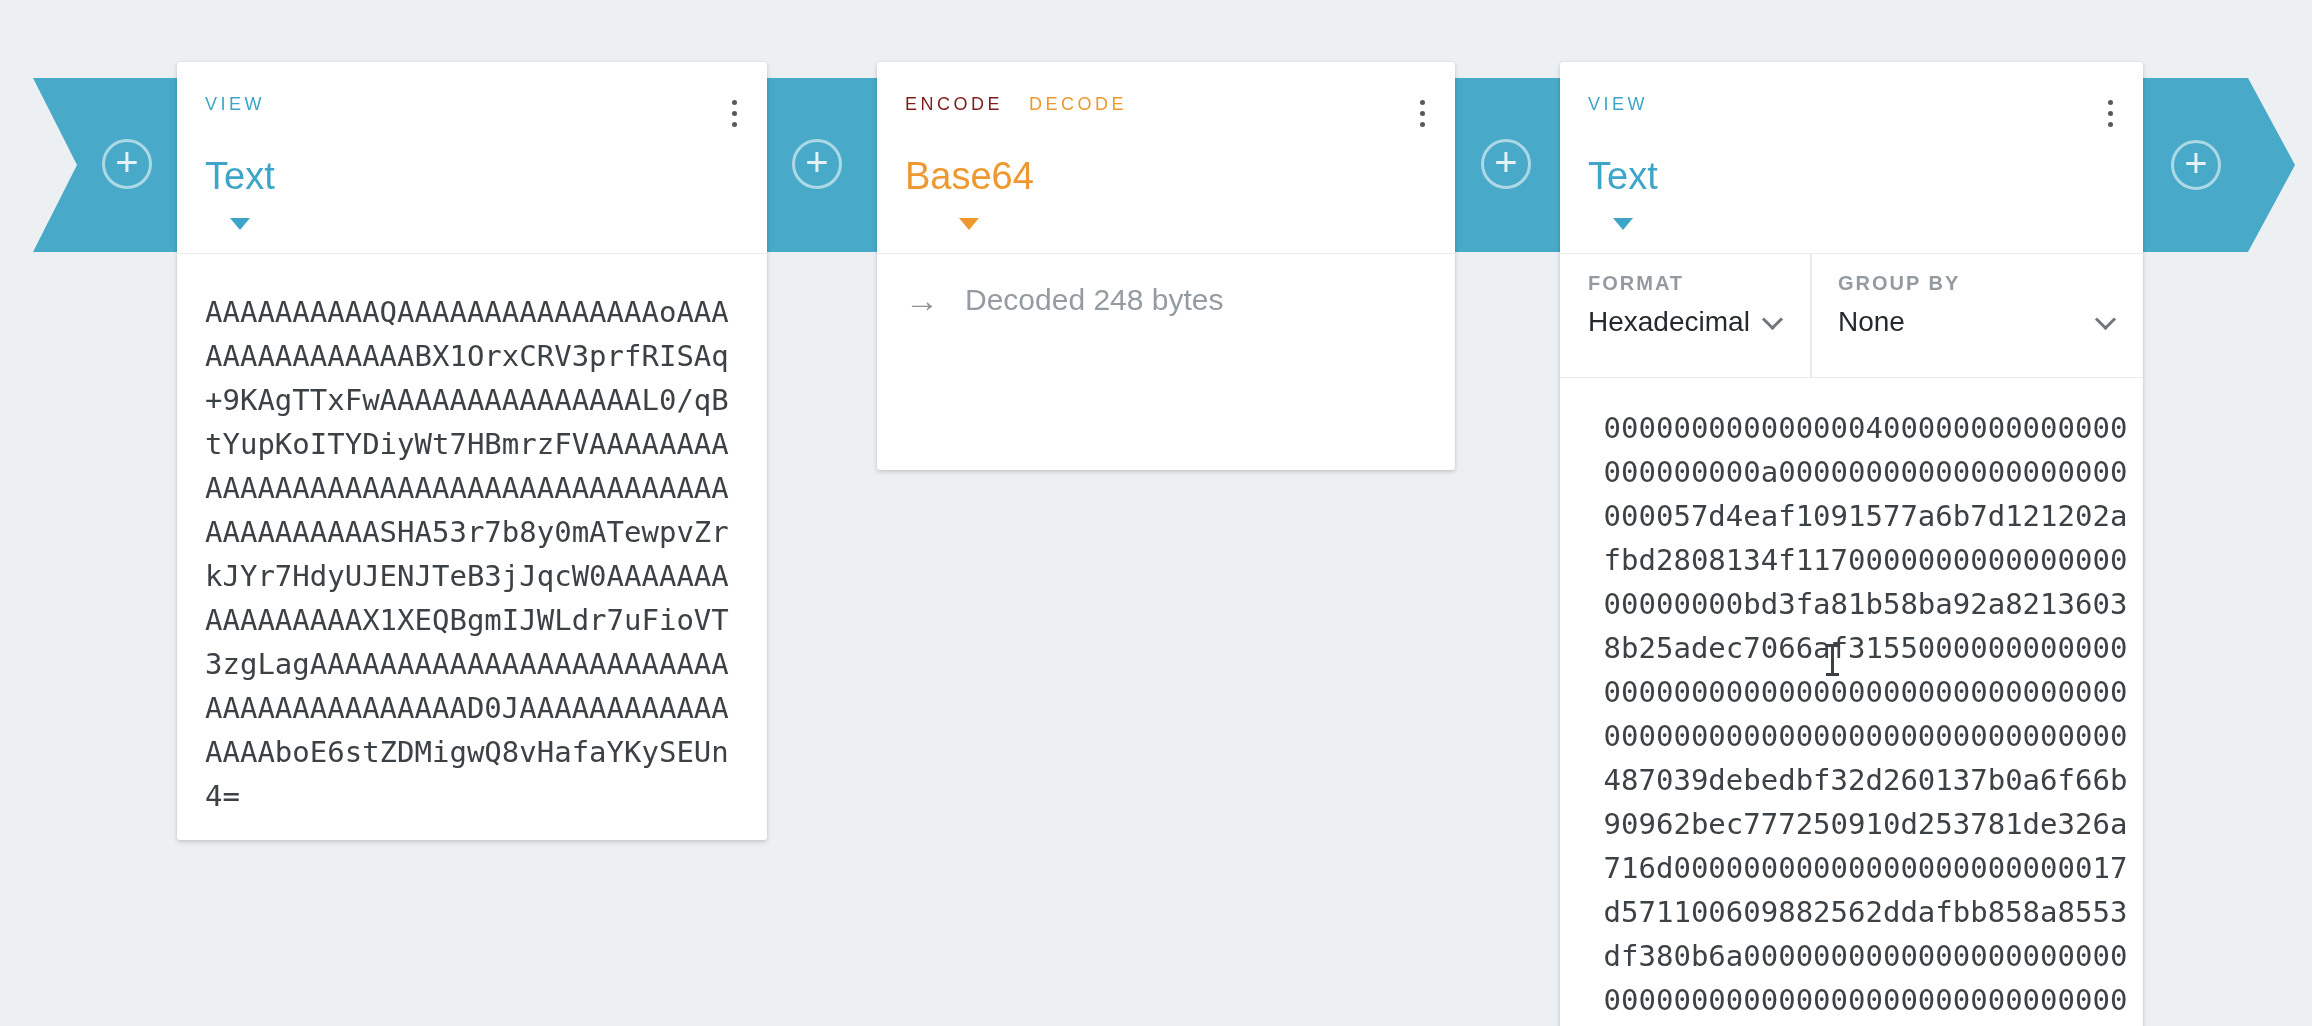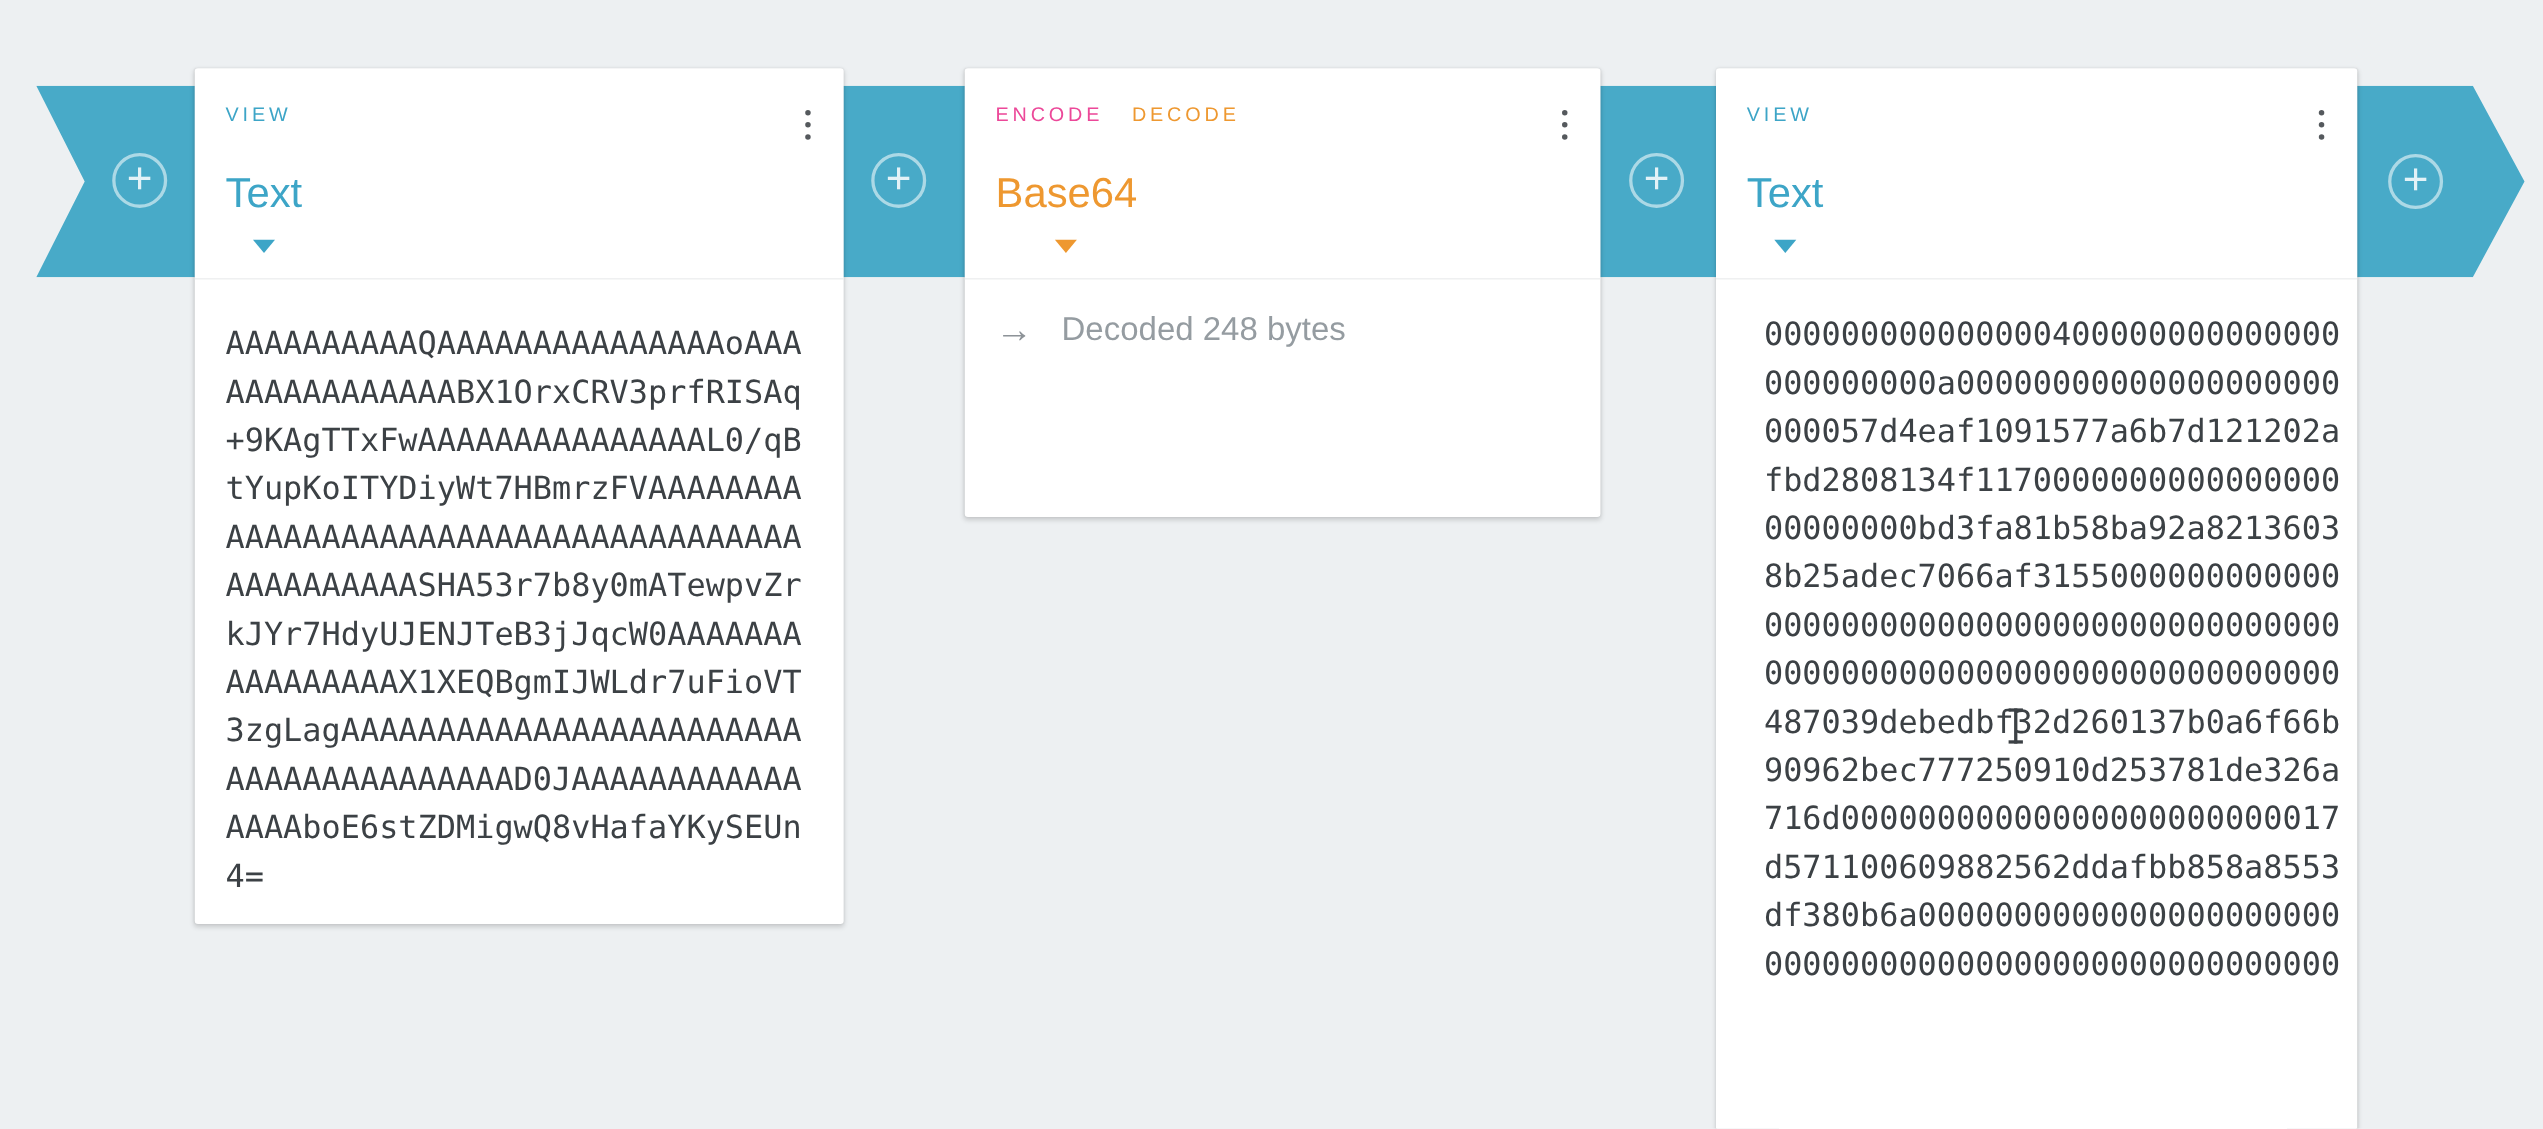--- a/index.html
+++ b/index.html
@@ -27,21 +27,21 @@
   
   .brick {
     position:absolute; top:62px; background:#ffffff; border-radius:3px;
     box-shadow:0 2px 5px rgba(0,0,0,0.16), 0 0 2px rgba(0,0,0,0.08);
     z-index:2;
   }
   .brick-header { height:192px; padding:32px 28px 0 28px; position:relative; border-bottom:1px solid #e8eaec; }
   .cat-label { font-size:18px; font-weight:400; letter-spacing:3.5px; color:#3da5c7; }
   .cat-label.toggle { display:flex; gap:26px; }
   .mode { cursor:pointer; }
-  .mode-encode { color:#ec4899; }
+  .mode-encode { color:#7f1d1d; }
   .mode-decode { color:#ee9830; }
   .brick-title {
     display:inline-flex; align-items:center; gap:16px; margin-top:40px;
     font-size:38px; font-weight:500; color:#3da5c7; cursor:pointer;flex-direction:column;
   }
   .brick-title.orange { color:#ee9830; }
   .caret-down { width:0; height:0; border-left:10px solid transparent; border-right:10px solid transparent; border-top:12px solid currentColor; margin-top:4px; }
   .kebab { position:absolute; top:34px; right:26px; display:flex; flex-direction:column; gap:6px; padding:4px; cursor:pointer; }
   .kebab i { width:5px; height:5px; border-radius:50%; background:#55595d; }
 
@@ -154,20 +154,33 @@
           <i></i>
           <i></i>
           <i></i>
         </div>
       <div class="brick-title">
         <span>Text</span>
         <span class="caret-down"></span>
       </div>
     </div>
 
+    <div class="settings-row">
+      <div class="vdiv" style="left:250px; top:0; height:124px;"></div>
+      <div class="field" style="left:0; width:250px;">
+        <span class="field-label">FORMAT</span>
+        <span class="field-value">Hexadecimal</span>
+        <span class="chev" style="left:205px;"></span>
+      </div>
+      <div class="field" style="left:250px; right:0;">
+        <span class="field-label">GROUP BY</span>
+        <span class="field-value">None</span>
+        <span class="chev" style="right:30px; left:auto;"></span>
+      </div>
+    </div>
 
     <pre class="mono-content" style="padding-top:28px;text-align:center;">000000000000000400000000000000
 000000000a00000000000000000000
 000057d4eaf1091577a6b7d121202a
 fbd2808134f1170000000000000000
 00000000bd3fa81b58ba92a8213603
 8b25adec7066af3155000000000000
 000000000000000000000000000000
 000000000000000000000000000000
 487039debedbf32d260137b0a6f66b

